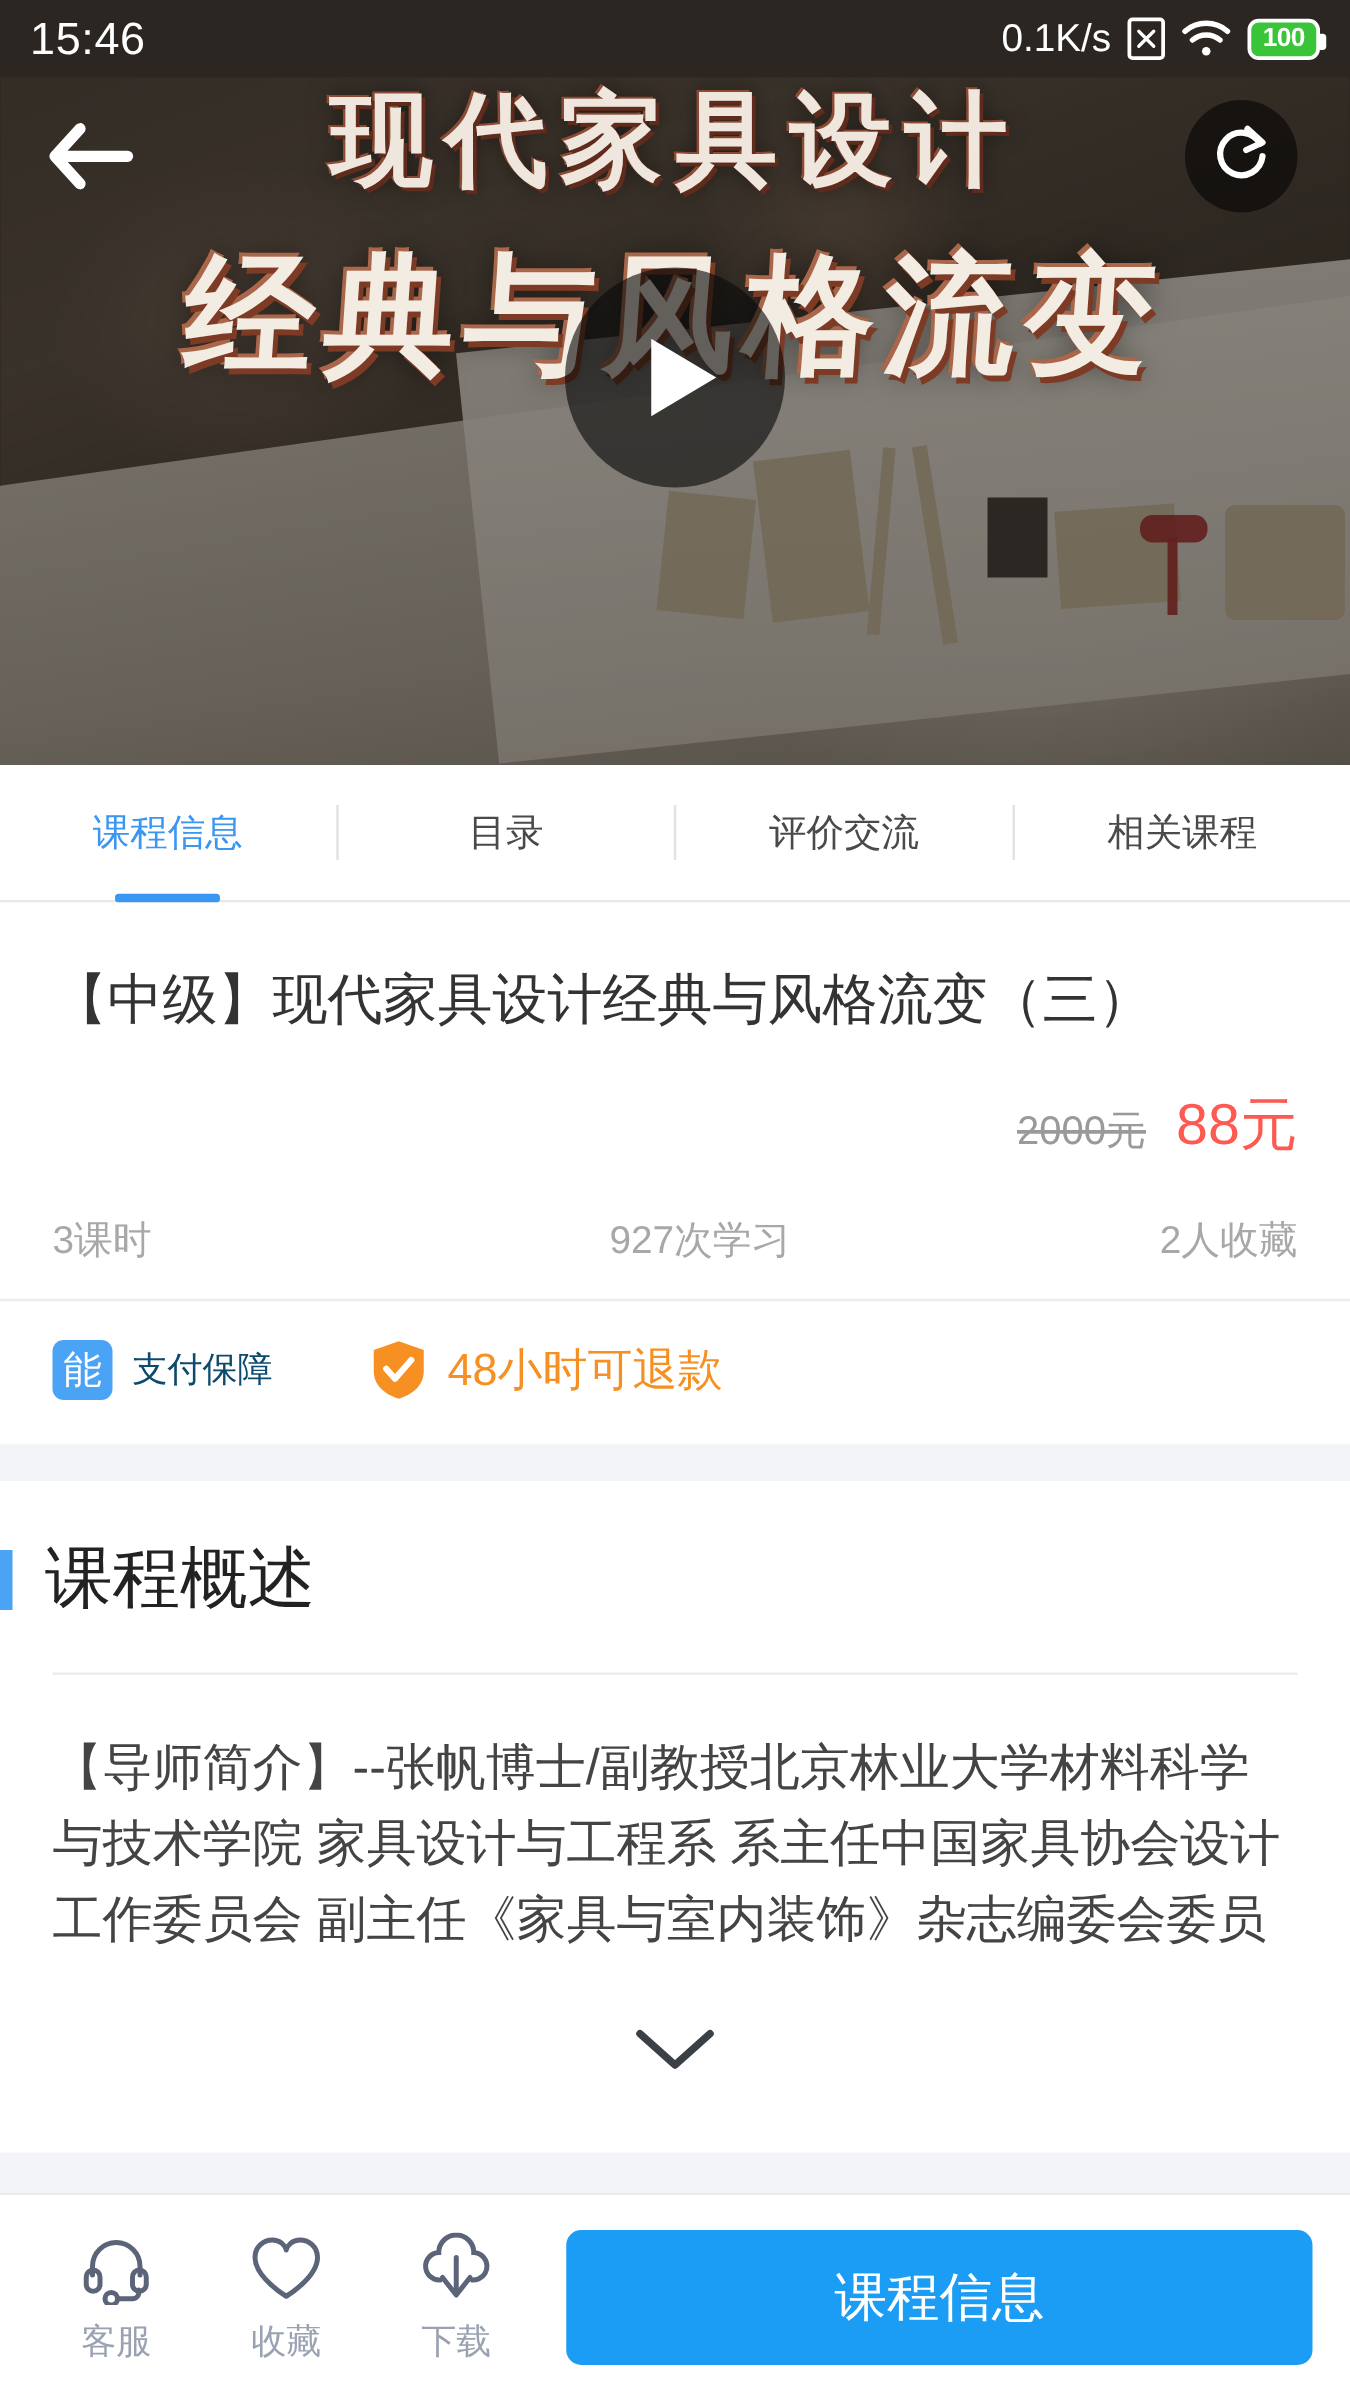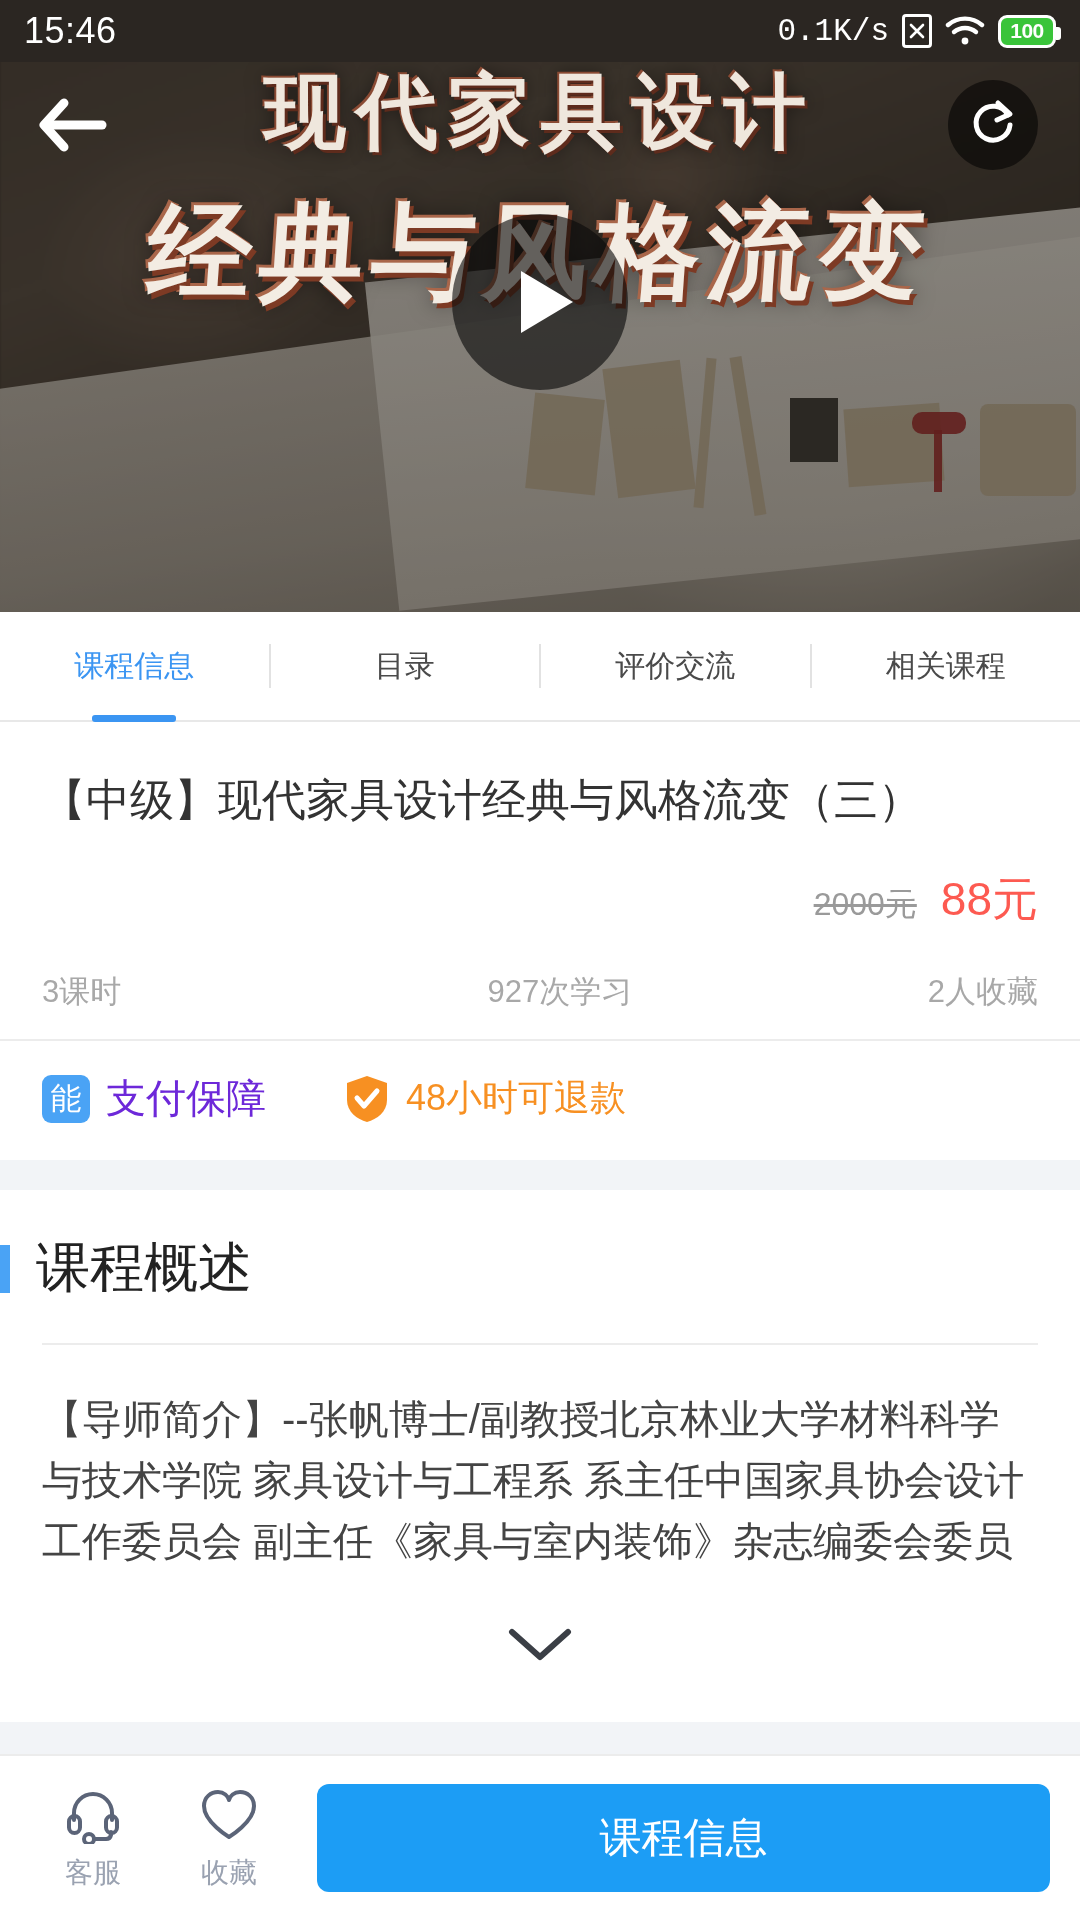--- a/index.html
+++ b/index.html
@@ -13,21 +13,21 @@
 
   
   .statusbar {
     position:absolute; top:0; left:0; width:1080px; height:62px;
     background:#2b2622;
     display:flex; align-items:center; justify-content:space-between;
     padding:0 24px; color:#fff; z-index:30;
   }
   .sb-time { font-size:36px; letter-spacing:0.5px; font-weight:400; }
   .sb-right { display:flex; align-items:center; gap:13px; }
-  .sb-speed { font-size:31px;font-family:Liberation Mono, monospace; }
+  .sb-speed { font-size:31px; }
   .sim-icon {
     width:30px; height:34px; border:3px solid #fff; border-radius:4px;
     position:relative; display:flex; align-items:center; justify-content:center;
     font-size:20px; line-height:1;
   }
   .wifi-icon { width:40px; height:30px; position:relative; }
   .batt {
     width:58px; height:33px; border:3px solid #fff; border-radius:9px;
     display:flex; align-items:center; justify-content:center;
     background:#3ac43a; position:relative;
@@ -152,21 +152,21 @@
   .stat.s1 { flex:0 0 34%; text-align:left; }
   .stat.s2 { flex:0 0 36%; text-align:center; }
   .stat.s3 { flex:1; text-align:right; }
 
   .badge-row { display:flex; align-items:center; padding:30px 42px 34px 42px; gap:78px; }
   .badge { display:flex; align-items:center; gap:16px; }
   .badge-neng {
     width:48px; height:48px; border-radius:9px; background:#4aa3f5;
     color:#fff; font-size:31px; display:flex; align-items:center; justify-content:center;
   }
-  .badge-text-blue { font-size:40px; color:#6d28d9; }
+  .badge-text-blue { font-size:28px; color:#0c4a6e; }
   .badge-shield { width:46px; height:50px; }
   .badge-text-orange { font-size:36px; color:#f79022; }
 
   .gray-gap { height:30px; background:#f2f4f7; }
 
   
   .overview { background:#fff; padding:0 0 0 0; }
   .ov-head {
     display:flex; align-items:center; padding:42px 42px 38px 0; gap:26px;
   }
@@ -353,17 +353,27 @@
 
     <div class="bb-item">
       <div class="bb-icon">
         <svg width="58" height="54" viewBox="0 0 58 54">
           <path d="M29 49 C29 49 4 34 4 18 C4 9 11 4 18 4 C24 4 28 8 29 12 C30 8 34 4 40 4 C47 4 54 9 54 18 C54 34 29 49 29 49 Z" fill="none" stroke="#5b6478" stroke-width="4" stroke-linejoin="round"></path>
         </svg>
       </div>
       <div class="bb-label">收藏</div>
     </div>
 
+    <div class="bb-item">
+      <div class="bb-icon">
+        <svg width="58" height="58" viewBox="0 0 58 58">
+          <path d="M16 38 A11 11 0 0 1 15 16 A14 14 0 0 1 43 16 A11 11 0 0 1 42 38" fill="none" stroke="#5b6478" stroke-width="4" stroke-linecap="round"></path>
+          <path d="M29 20 L29 46" fill="none" stroke="#5b6478" stroke-width="4" stroke-linecap="round"></path>
+          <path d="M18 36 L29 50 L40 36" fill="none" stroke="#5b6478" stroke-width="4" stroke-linecap="round" stroke-linejoin="round"></path>
+        </svg>
+      </div>
+      <div class="bb-label">下载</div>
+    </div>
 
     <div class="buy-btn">课程信息</div>
   </div>
 
 </div>
 
 </body></html>

